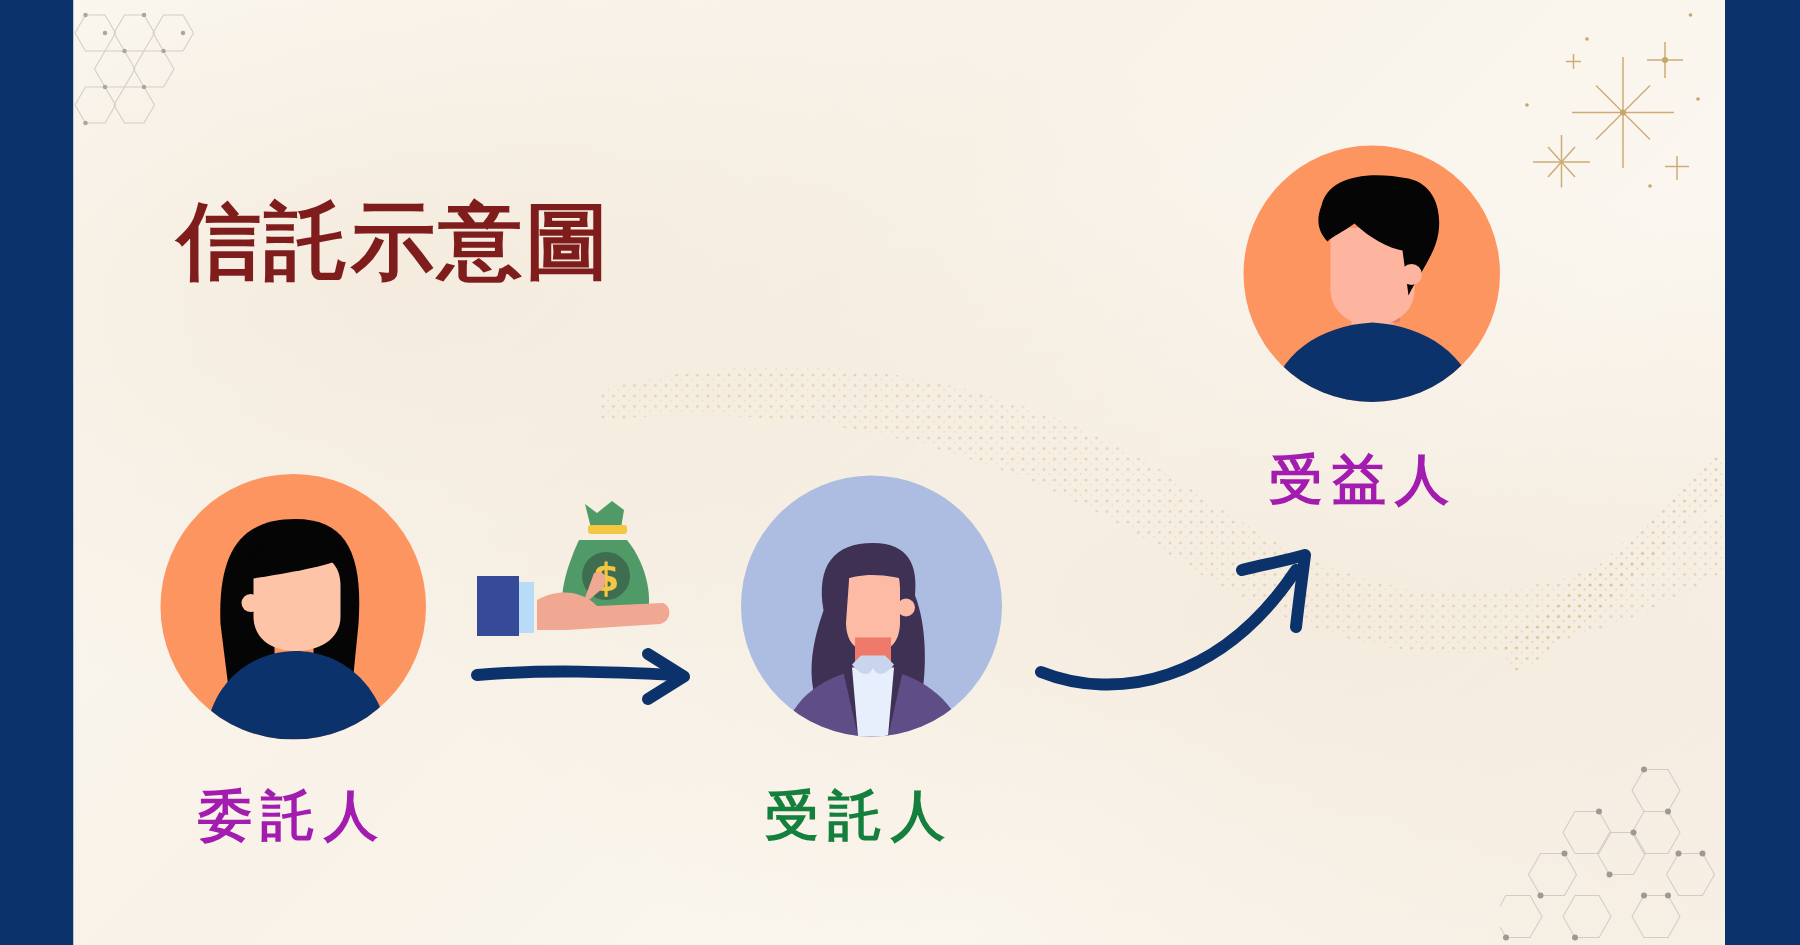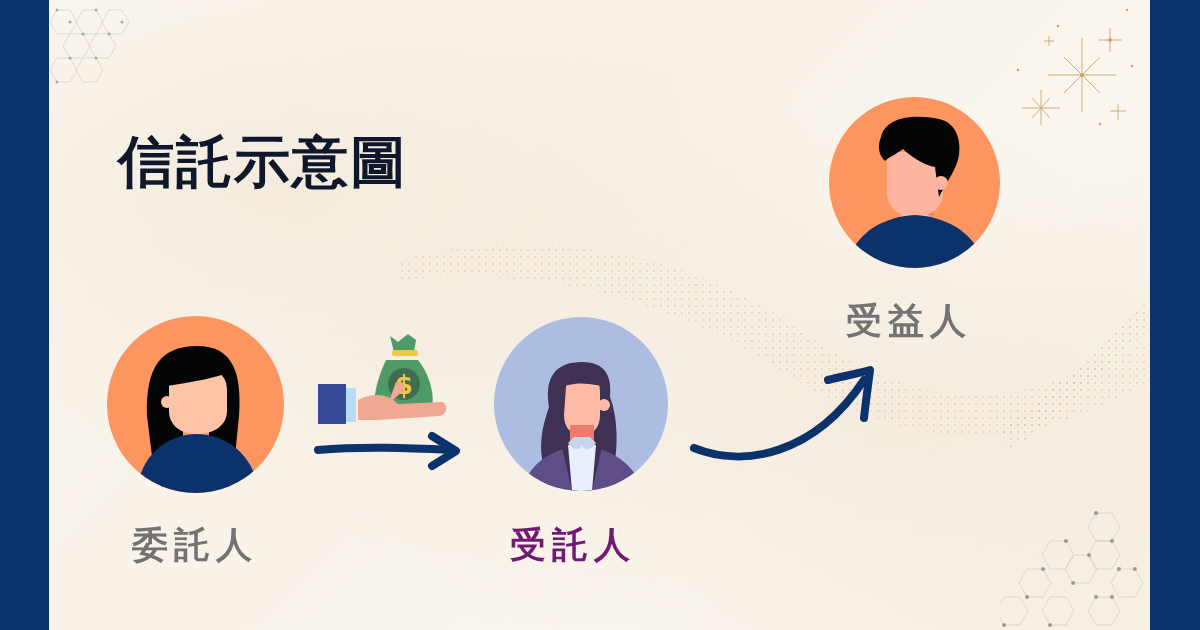--- a/index.html
+++ b/index.html
@@ -5,25 +5,25 @@
   html, body { margin: 0; padding: 0; }
   body { width: 1200px; height: 630px; overflow: hidden; position: relative; background: #fbf7ef; font-family: "DejaVu Sans", sans-serif; }
   .frame-left { position: absolute; left: 0; top: 0; width: 49px; height: 630px; background: #0b326b; }
   .frame-right { position: absolute; right: 0; top: 0; width: 50px; height: 630px; background: #0b326b; }
   .canvas { position: absolute; left: 49px; top: 0; width: 1101px; height: 630px;
     background:
       radial-gradient(ellipse at 20% 30%, rgba(240,228,210,0.55), transparent 45%),
       radial-gradient(ellipse at 75% 65%, rgba(238,224,205,0.5), transparent 50%),
       linear-gradient(135deg, #fcf9f3 0%, #f8f2e8 40%, #fbf7f0 70%, #f7f0e5 100%);
     overflow: hidden; }
-  .title { position: absolute; left: 118px; top: 96px; font-size: 56px; font-weight: bold; color: #0f172a; letter-spacing: 2px; line-height: 1; }
+  .title { position: absolute; left: 118px; top: 96px; font-size: 56px; font-weight: bold; color: #7f1d1d; letter-spacing: 2px; line-height: 1; }
   .avatar { position: absolute; border-radius: 50%; overflow: hidden; }
   .label { position: absolute; font-size: 36px; font-weight: bold; letter-spacing: 6px; line-height: 1; }
-  .label.brown { color: #737373; }
-  .label.navy { color: #701a75; }
+  .label.brown { color: #a21caf; }
+  .label.navy { color: #15803d; }
   svg { display: block; }
   .deco { position: absolute; pointer-events: none; }
 </style>
 </head>
 <body>
 
 <div class="frame-left"></div>
 <div class="frame-right"></div>
 
 <div class="canvas"></div>

